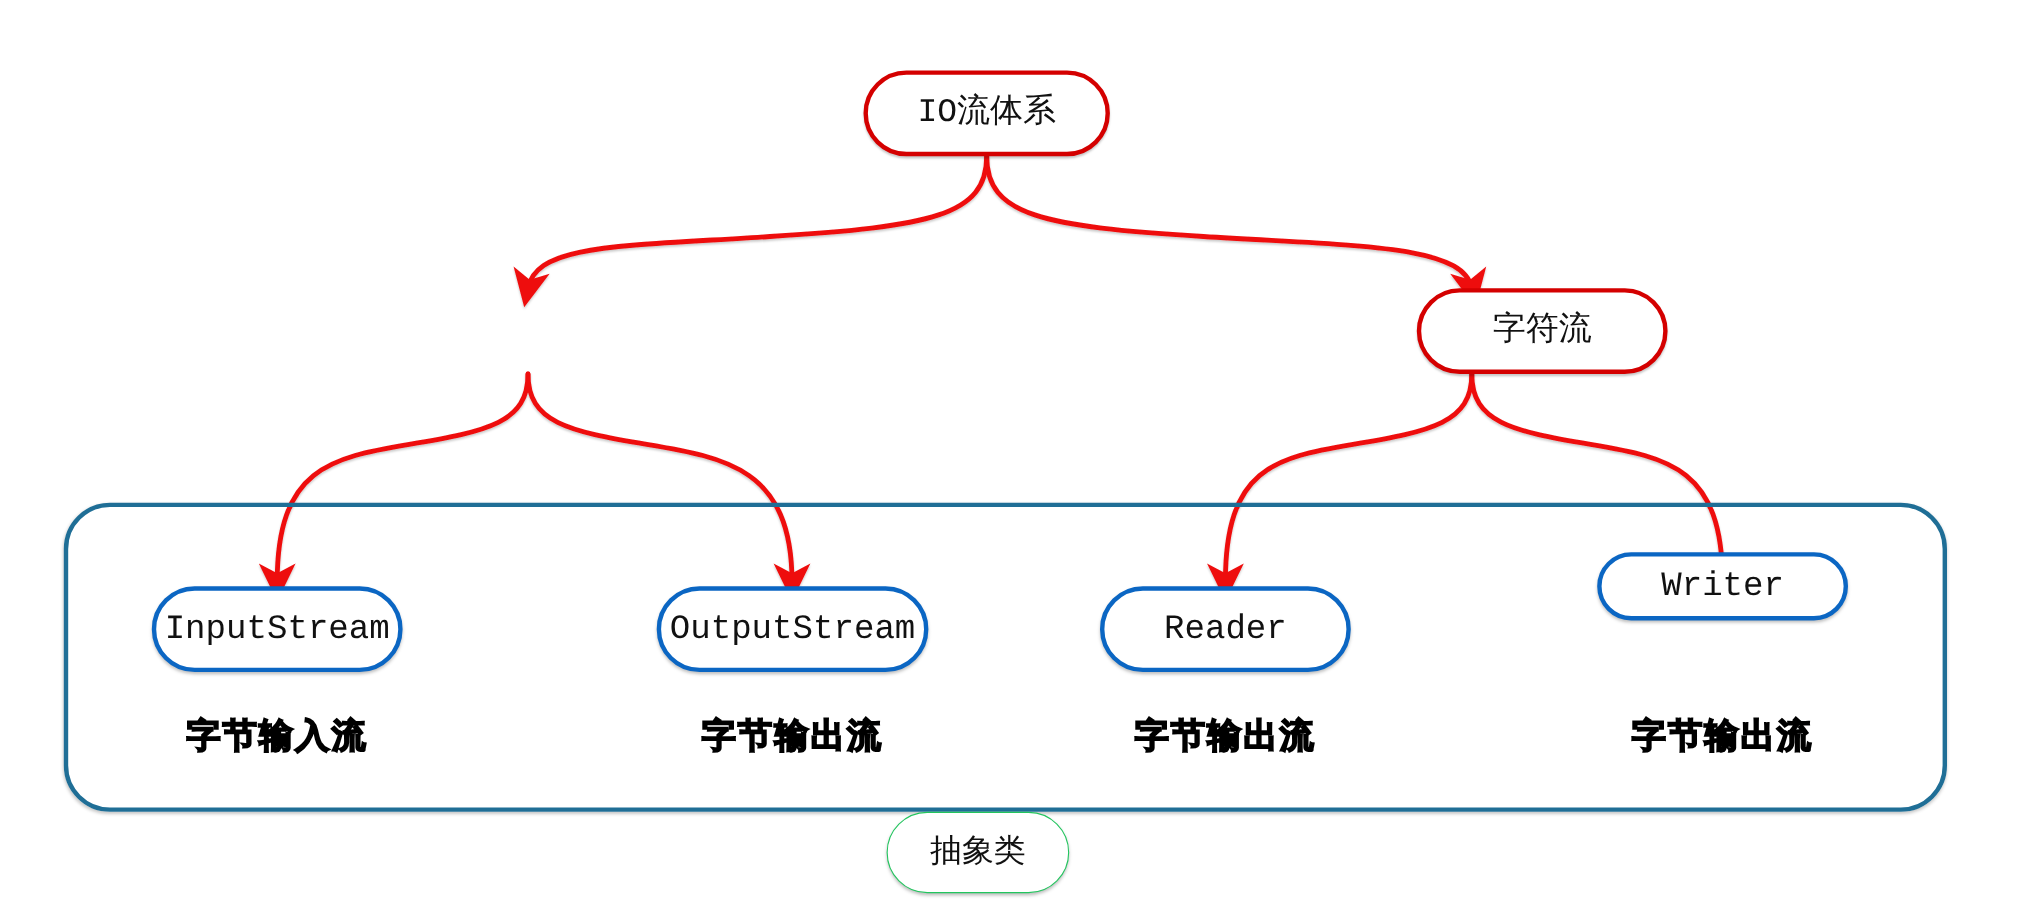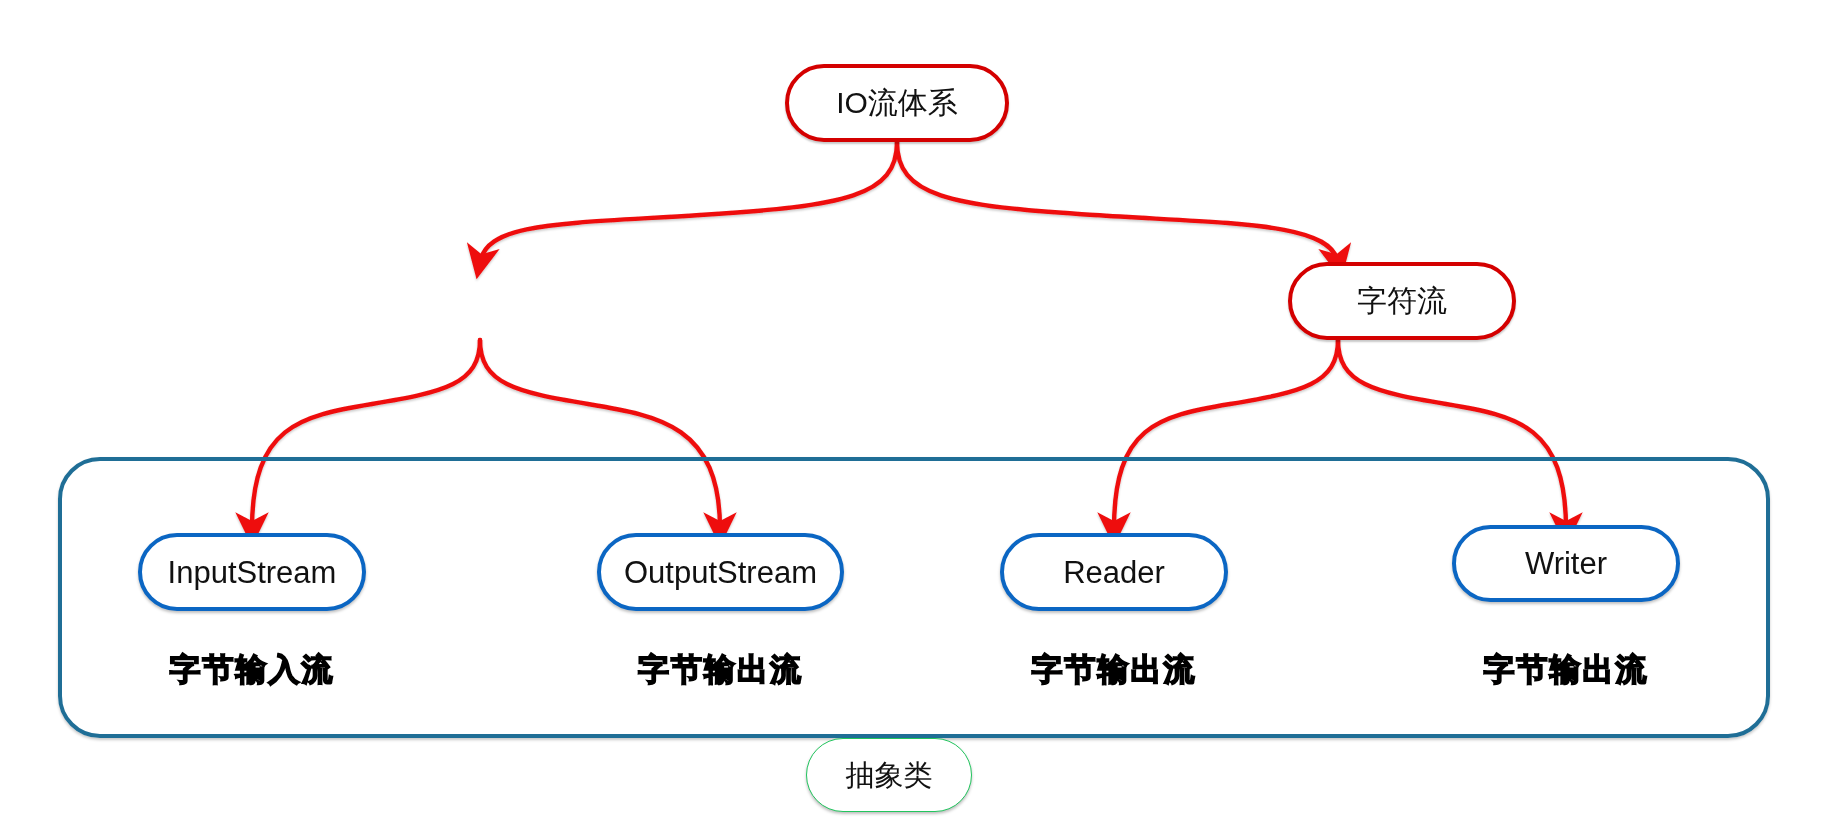--- a/index.html
+++ b/index.html
@@ -32,20 +32,21 @@
     box-sizing: border-box;
     display: flex;
     align-items: center;
     justify-content: center;
     background: #ffffff;
     border-radius: 999px;
     text-align: left;
     white-space: nowrap;
     line-height: 1;
     z-index: 3;
+    font-family: Liberation Mono, monospace;
   }
   .node.red {
     border: 4px solid #d40000;
     color: #111111;
     font-size: 30px;
     box-shadow: 0 2px 2px rgba(0,0,0,0.22);
   }
   .node.blue {
     border: 4px solid #0b66c3;
     color: #111111;
@@ -167,21 +168,21 @@
 
 
   <div class="node red" style="left:1288px; top:262px; width:228px; height:78px;">字符流</div>
 
   <div class="node blue" style="left:138px; top:533px; width:228px; height:78px;">InputStream</div>
 
   <div class="node blue" style="left:597px; top:533px; width:247px; height:78px;">OutputStream</div>
 
   <div class="node blue" style="left:1000px; top:533px; width:228px; height:78px;">Reader</div>
 
-  <div class="node blue" style="left:1452px; top:525px; width:228px; height:77px;">Writer</div>
+  <div class="node blue" style="left:1452px; top:502px; width:228px; height:62px;">Writer</div>
 
   <div class="caption" style="left:138px; top:654px; width:228px;">字节输入流</div>
 
   <div class="caption" style="left:597px; top:654px; width:247px;">字节输出流</div>
 
   <div class="caption" style="left:1000px; top:654px; width:228px;">字节输出流</div>
 
   <div class="caption" style="left:1452px; top:654px; width:228px;">字节输出流</div>
 
   <div class="node blue-thin" style="left:806px; top:738px; width:166px; height:74px;">抽象类</div>

